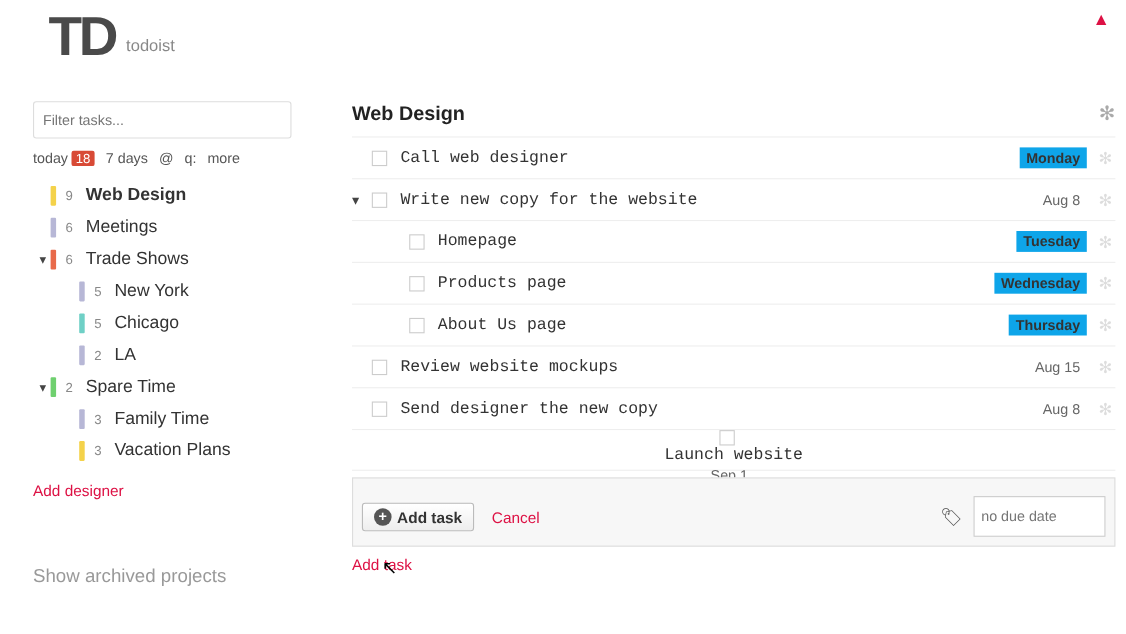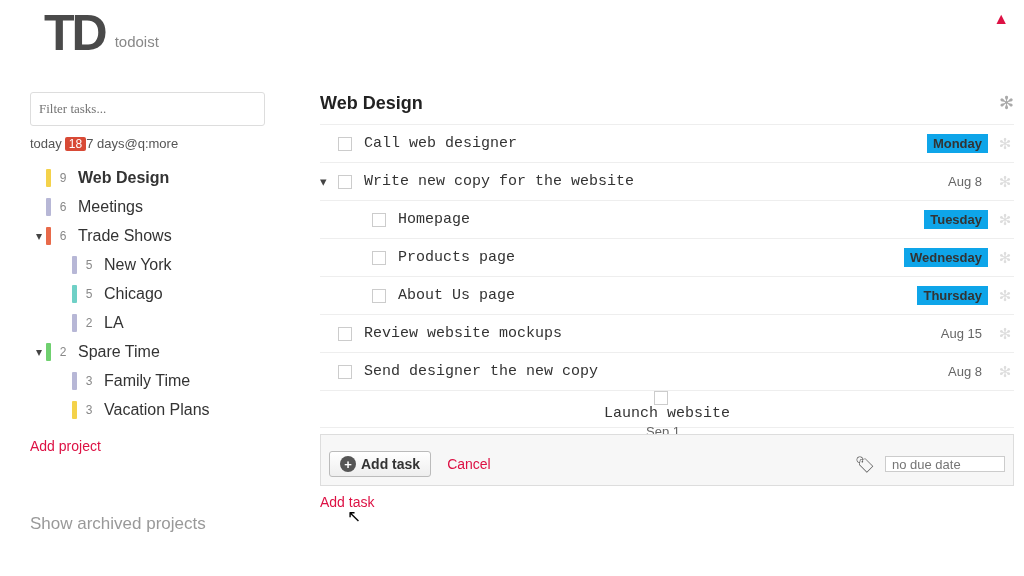--- a/index.html
+++ b/index.html
@@ -6,22 +6,22 @@
   body { background: #fff; color: #333; font-size: 14px; width: 1024px; height: 576px; overflow: hidden; position: relative; }
 
   
   .logo { position: absolute; left: 30px; top: 8px; display: flex; align-items: flex-end; }
   .logo-mark { font-size: 50px; font-weight: 700; color: #4a4a4a; letter-spacing: -3px; line-height: 1; margin-left: 14px; }
   .logo-text { font-size: 15px; color: #888; margin-left: 10px; margin-bottom: 8px; }
   .alert-icon { position: absolute; right: 15px; top: 10px; font-size: 16px; color: #d14; }
 
   
   .sidebar { position: absolute; left: 30px; top: 92px; width: 235px; }
-  .filter-input { width: 100%; height: 24px; border: 1px solid #ddd; border-radius: 3px; padding: 16px 8px; font-size: 13px; color: #999; font-family: Liberation Serif, serif; }
-  .filters-row { margin-top: 10px; font-size: 13px; color: #555; display: flex; align-items: center; }
+  .filter-input { width: 100%; height: 24px; border: 1px solid #ddd; border-radius: 3px; padding: 16px 8px; font-size: 13px; color: #999; }
+  .filters-row { margin-top: 10px; font-size: 13px; color: #555; display: flex; align-items: center; gap: 10px; }
   .filters-row .today-badge { background: #d84a36; color: #fff; padding: 0 4px; font-size: 12px; border-radius: 2px; margin-left: 3px; }
 
   .projects { margin-top: 12px; }
   .project-item { display: flex; align-items: center; height: 29px; padding-left: 2px; cursor: pointer; position: relative; }
   .project-item.selected { background: #fff; }
   .project-item.selected .project-name { font-weight: 700; }
   .project-item .chev { width: 14px; text-align: center; font-size: 12px; color: #444; }
   .project-item .noch { width: 14px; }
   .color-bar { width: 5px; height: 18px; border-radius: 1px; margin-right: 5px; }
   .count-block { min-width: 14px; text-align: center; font-size: 12px; color: #888; margin-right: 8px; }
@@ -53,21 +53,21 @@
   .add-input-wrap { display: flex; align-items: center; }
   .add-input { flex: 1; height: 32px; border: 1px solid #ccc; background: #fff; padding: 4px 8px; font-size: 15px; color: #222; }
   .nav-arrows { display: flex; flex-direction: column; margin-left: 6px; gap: 2px; }
   .nav-arrow { width: 18px; height: 15px; background: #c8c8c8; color: #fff; font-size: 11px; display: flex; align-items: center; justify-content: center; border-radius: 2px; }
   .add-actions { display: flex; align-items: center; margin-top: 8px; }
   .add-btn { display: inline-flex; align-items: center; gap: 5px; border: 1px solid #bbb; background: linear-gradient(#fff,#eee); padding: 4px 10px; border-radius: 3px; font-weight: 700; font-size: 14px; color: #333; cursor: pointer; }
   .plus-circle { width: 16px; height: 16px; border-radius: 50%; background: #555; color: #fff; display: inline-flex; align-items: center; justify-content: center; font-size: 13px; line-height: 1; }
   .cancel-link { color: #d14; margin-left: 16px; font-size: 14px; cursor: pointer; }
   .spacer { flex: 1; }
   .tag-icon { font-size: 16px; color: #555; margin-right: 10px; }
-  .due-input { width: 120px; height: 16px; border: 1px solid #ccc; background: #fff; padding: 2px 6px; font-size: 13px; color: #999; }
+  .due-input { width: 120px; height: 37px; border: 1px solid #ccc; background: #fff; padding: 2px 6px; font-size: 13px; color: #999; }
 
   .add-task-link { color: #d14; font-size: 14px; margin-top: 8px; display: inline-block; cursor: pointer; }
 
   .cursor-pointer { position: absolute; left: 347px; top: 506px; font-size: 17px; color: #000; pointer-events: none; }
 </style>
 </head>
 <body>
 
 <div class="logo">
   <span class="logo-mark">TD</span>
@@ -135,21 +135,21 @@
         <span class="project-name">Family Time</span>
       </div>
       <div class="project-item indent-1">
         <span class="noch"></span>
         <span class="color-bar" style="background: rgb(244, 210, 74);"></span>
         <span class="count-block">3</span>
         <span class="project-name">Vacation Plans</span>
       </div>
     </div>
 
-  <div class="add-project">Add project</div>
+  <div class="add-project">Add designer</div>
   <div class="archived">Show archived projects</div>
 </div>
 
 <div class="main">
   <div class="main-header">
     <div class="main-title">Web Design</div>
     <div class="gear-main">✻</div>
   </div>
 
   <div id="tasks">

